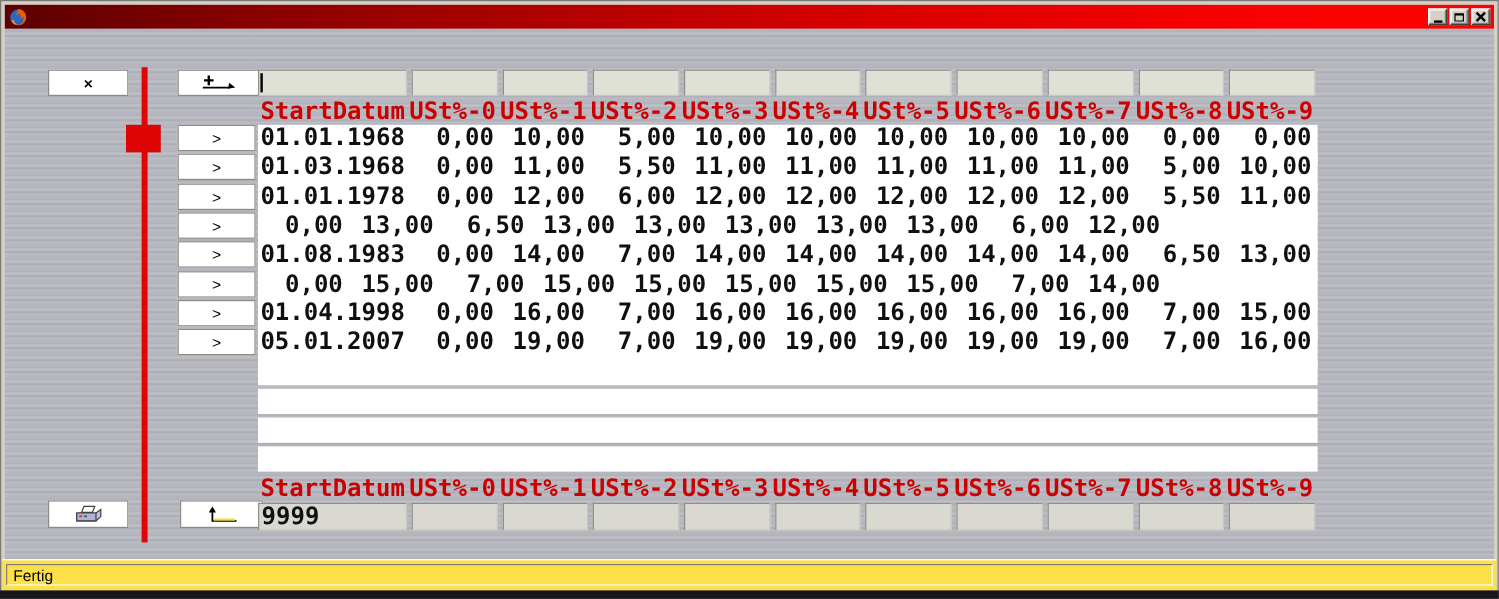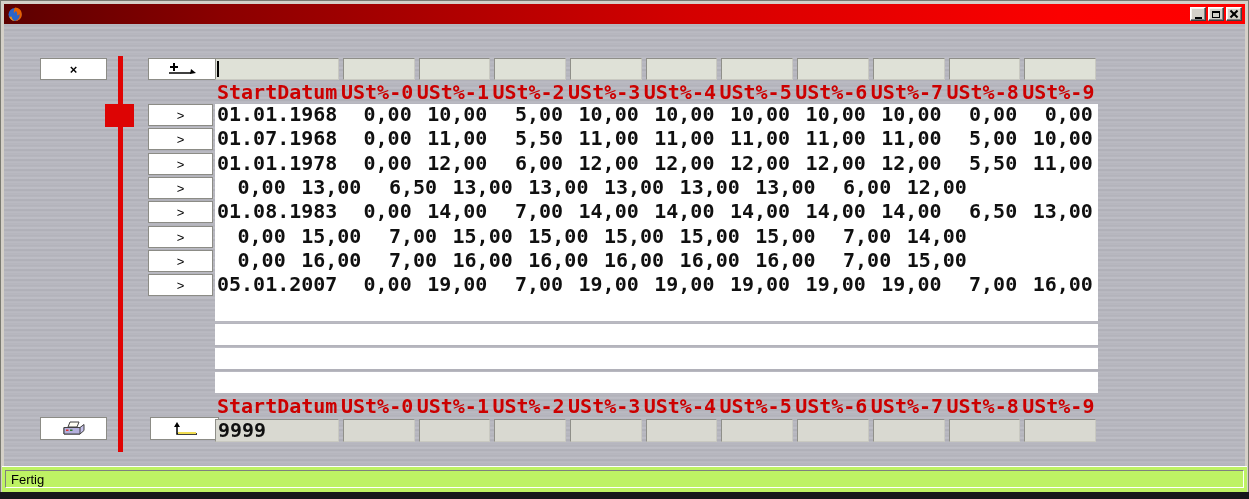--- a/index.html
+++ b/index.html
@@ -91,21 +91,21 @@
     position:absolute;left:67px;top:0;width:883px;height:33px;background:#fff;
     display:flex;font-family:"DejaVu Sans Mono",monospace;font-weight:bold;
     font-size:20px;line-height:21px;color:#101010;white-space:nowrap;
   }
   .band .c{display:inline-block;box-sizing:border-box;overflow:hidden;}
   .band .c.date{width:126px;padding-left:2px;}
   .band .c.num{width:75.7px;text-align:right;padding-right:5px;}
   .empty-band{position:absolute;left:211px;width:883px;height:21px;background:#fff;}
   
   .statusbar{
-    position:absolute;left:2px;right:2px;top:466px;height:26px;background:#bef264;
+    position:absolute;left:2px;right:2px;top:466px;height:26px;background:#fde047;
     border-top:1px solid #fff;box-sizing:border-box;
   }
   .status-field{
     position:absolute;left:3px;right:3px;top:3px;bottom:4px;
     border:1px solid;border-color:#808080 #ffffff #ffffff #808080;
     display:flex;align-items:center;padding-left:5px;font-size:13px;color:#000;
   }
   .bottom-strip{position:absolute;left:0;right:0;top:492px;height:7px;background:#17171b;}
 </style>
 </head>
@@ -190,21 +190,21 @@
           <span class="c num">10,00</span>
           <span class="c num">10,00</span>
           <span class="c num">10,00</span>
           <span class="c num">0,00</span>
           <span class="c num">0,00</span>
         </div>
       </div>
       <div class="data-row" style="top: 104px;">
         <div class="row-btn">&gt;</div>
         <div class="band">
-          <span class="c date">01.07.1968</span>
+          <span class="c date">01.03.1968</span>
           <span class="c num">0,00</span>
           <span class="c num">11,00</span>
           <span class="c num">5,50</span>
           <span class="c num">11,00</span>
           <span class="c num">11,00</span>
           <span class="c num">11,00</span>
           <span class="c num">11,00</span>
           <span class="c num">11,00</span>
           <span class="c num">5,00</span>
           <span class="c num">10,00</span>
@@ -268,20 +268,21 @@
           <span class="c num">15,00</span>
           <span class="c num">15,00</span>
           <span class="c num">15,00</span>
           <span class="c num">7,00</span>
           <span class="c num">14,00</span>
         </div>
       </div>
       <div class="data-row" style="top: 226px;">
         <div class="row-btn">&gt;</div>
         <div class="band">
+          <span class="c date">01.04.1998</span>
           <span class="c num">0,00</span>
           <span class="c num">16,00</span>
           <span class="c num">7,00</span>
           <span class="c num">16,00</span>
           <span class="c num">16,00</span>
           <span class="c num">16,00</span>
           <span class="c num">16,00</span>
           <span class="c num">16,00</span>
           <span class="c num">7,00</span>
           <span class="c num">15,00</span>

